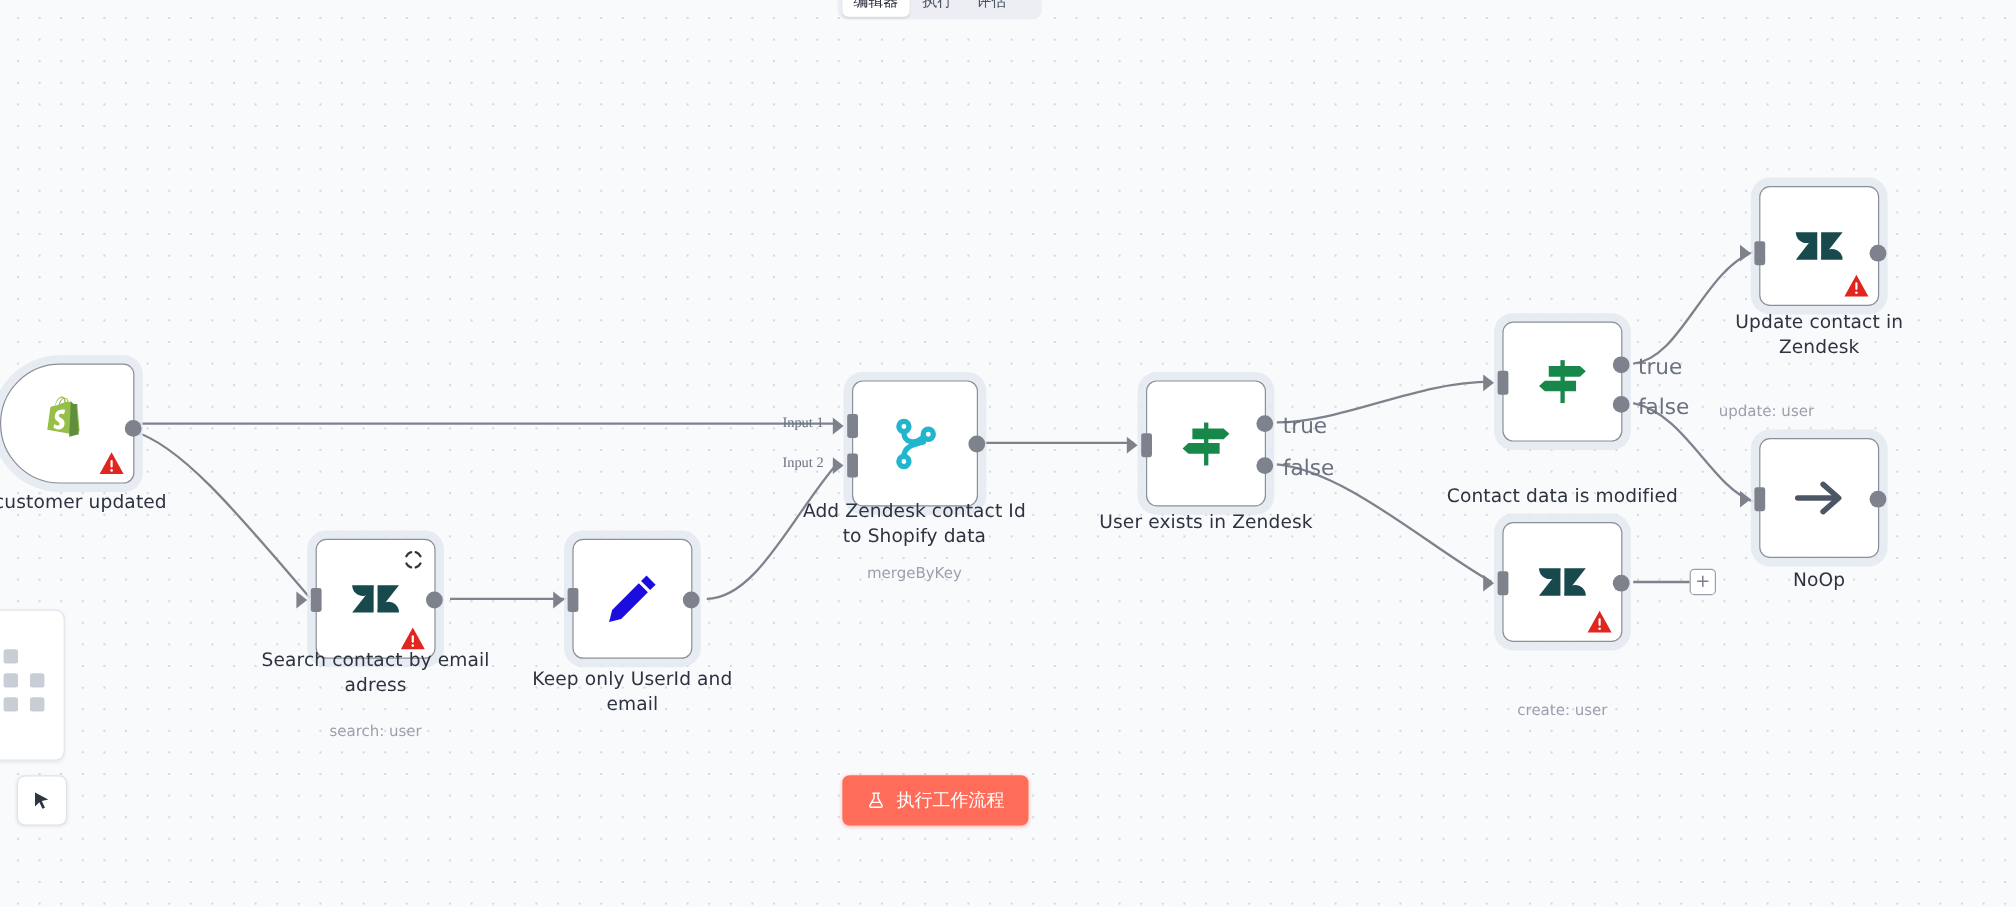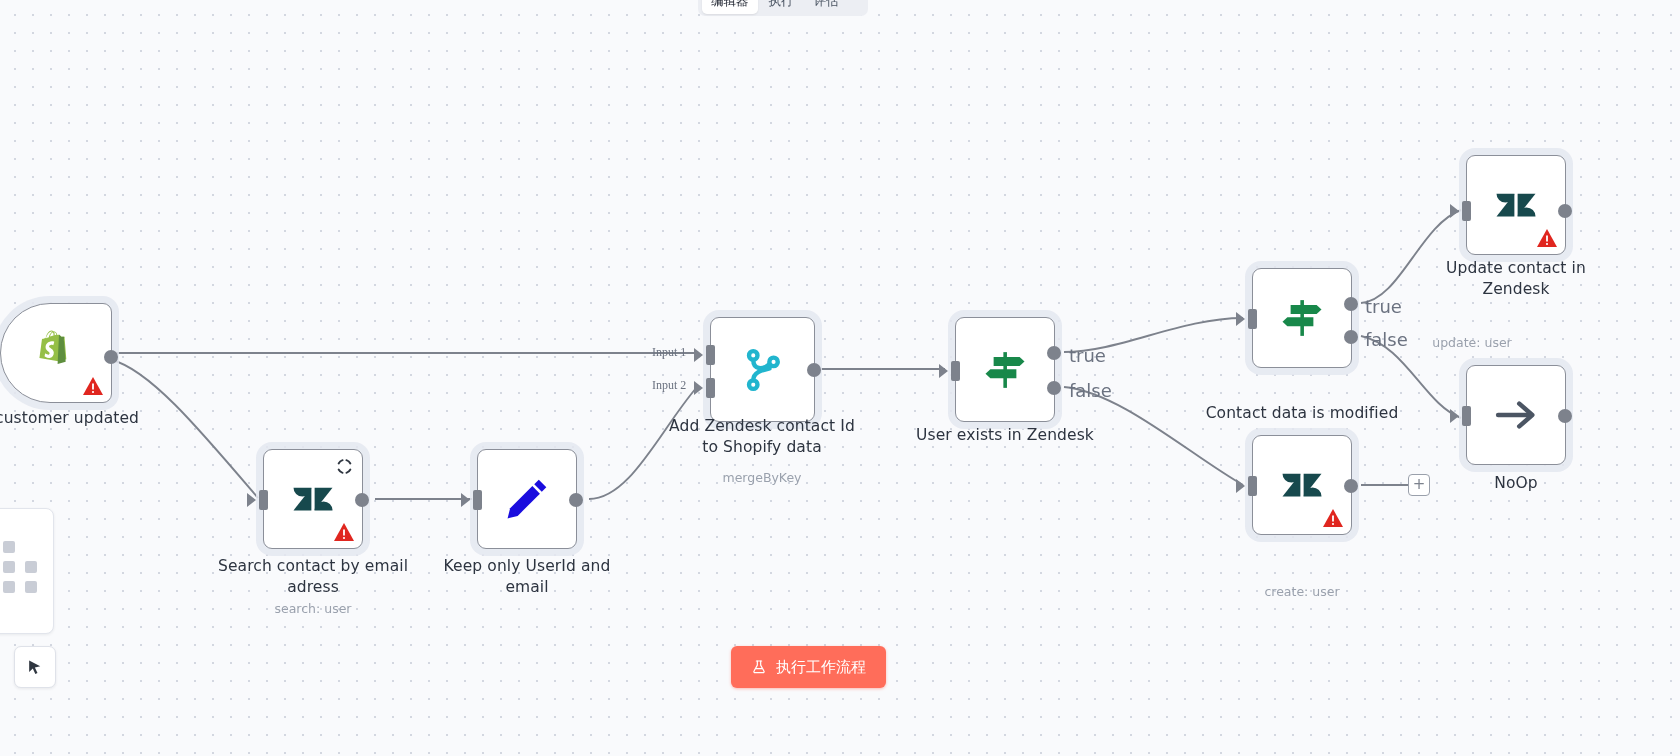--- a/index.html
+++ b/index.html
@@ -107,21 +107,21 @@
   .mm-dot{position:absolute;background:#c9cdd6;border-radius:2px;}
   .tool-btn{
     position:absolute;left:14px;top:646px;width:40px;height:40px;
     background:#ffffff;border:1px solid #dfe2e9;border-radius:7px;
     box-shadow:0 1px 3px rgba(20,25,40,.08);
     display:flex;align-items:center;justify-content:center;
   }
 
   
   .exec-btn{
-    position:absolute;left:731px;top:646px;
+    position:absolute;left:702px;top:646px;
     height:42px;padding:0 20px;
     background:#ff6d5a;color:#ffffff;
     border:none;border-radius:6px;
     display:flex;align-items:center;gap:9px;
     font-size:15px;font-family:"DejaVu Sans","Liberation Sans",sans-serif;
     box-shadow:0 1px 3px rgba(255,109,90,.45);
     cursor:pointer;
   }
   .exec-btn .ic{width:16px;height:16px;display:block;}
 </style>
@@ -192,21 +192,21 @@
     </svg>
     <svg class="warn" viewBox="0 0 24 22">
       <path d="M12 1 L23 21 H1 Z" fill="#e0261f"></path>
       <rect x="11" y="8" width="2" height="7" rx="1" fill="#fff"></rect>
       <circle cx="12" cy="17.6" r="1.2" fill="#fff"></circle>
     </svg>
     <div class="port-in" style="left:-5px;top:40px;"></div>
     <div class="port-arrow" style="left:-17px;top:43px;"></div>
     <div class="port-out" style="right:-7px;top:43px;"></div>
   </div>
-  <div class="node-label" style="left:213px;top:556px;text-align:center;">Search contact by email adress</div>
+  <div class="node-label" style="left:213px;top:540px;text-align:center;">Search contact by email adress</div>
   <div class="node-sub" style="left:213px;top:601px;">search: user</div>
 
   <div class="node" style="left:477px;top:449px;">
     <svg class="glyph" viewBox="0 0 64 64">
       <path d="M46.5 8.2 l9.3 9.3 -5.6 5.6 -9.3 -9.3 z" fill="#1a0dde"></path>
       <path d="M38.6 16.1 l9.3 9.3 -27.4 27.4 -12.4 3.1 3.1 -12.4 z" fill="#1a0dde"></path>
     </svg>
     <div class="port-in" style="left:-5px;top:40px;"></div>
     <div class="port-arrow" style="left:-17px;top:43px;"></div>
     <div class="port-out" style="right:-7px;top:43px;"></div>

